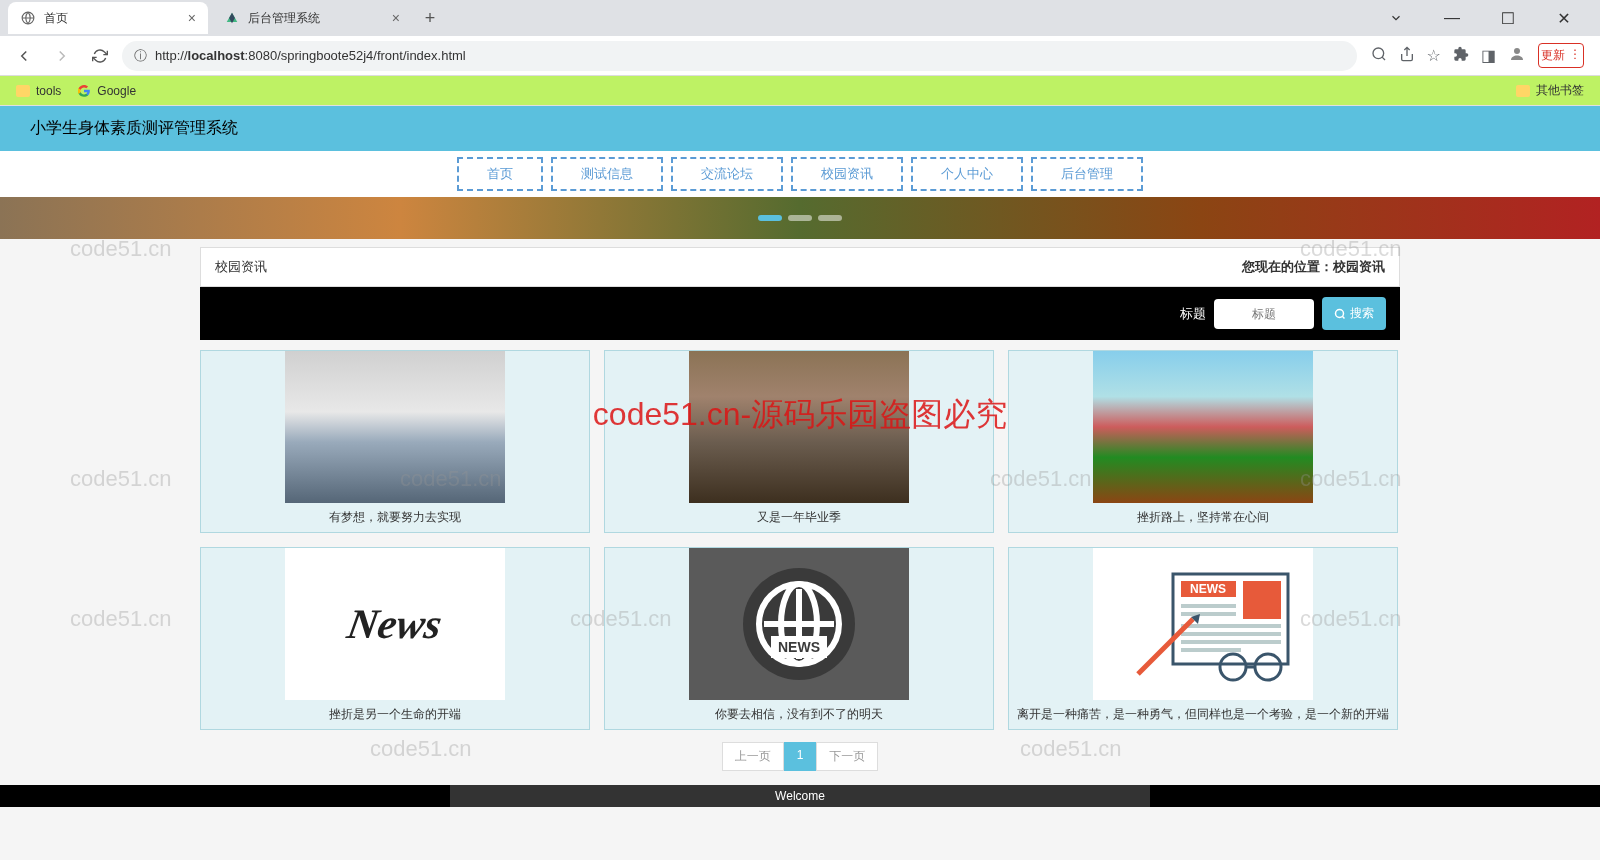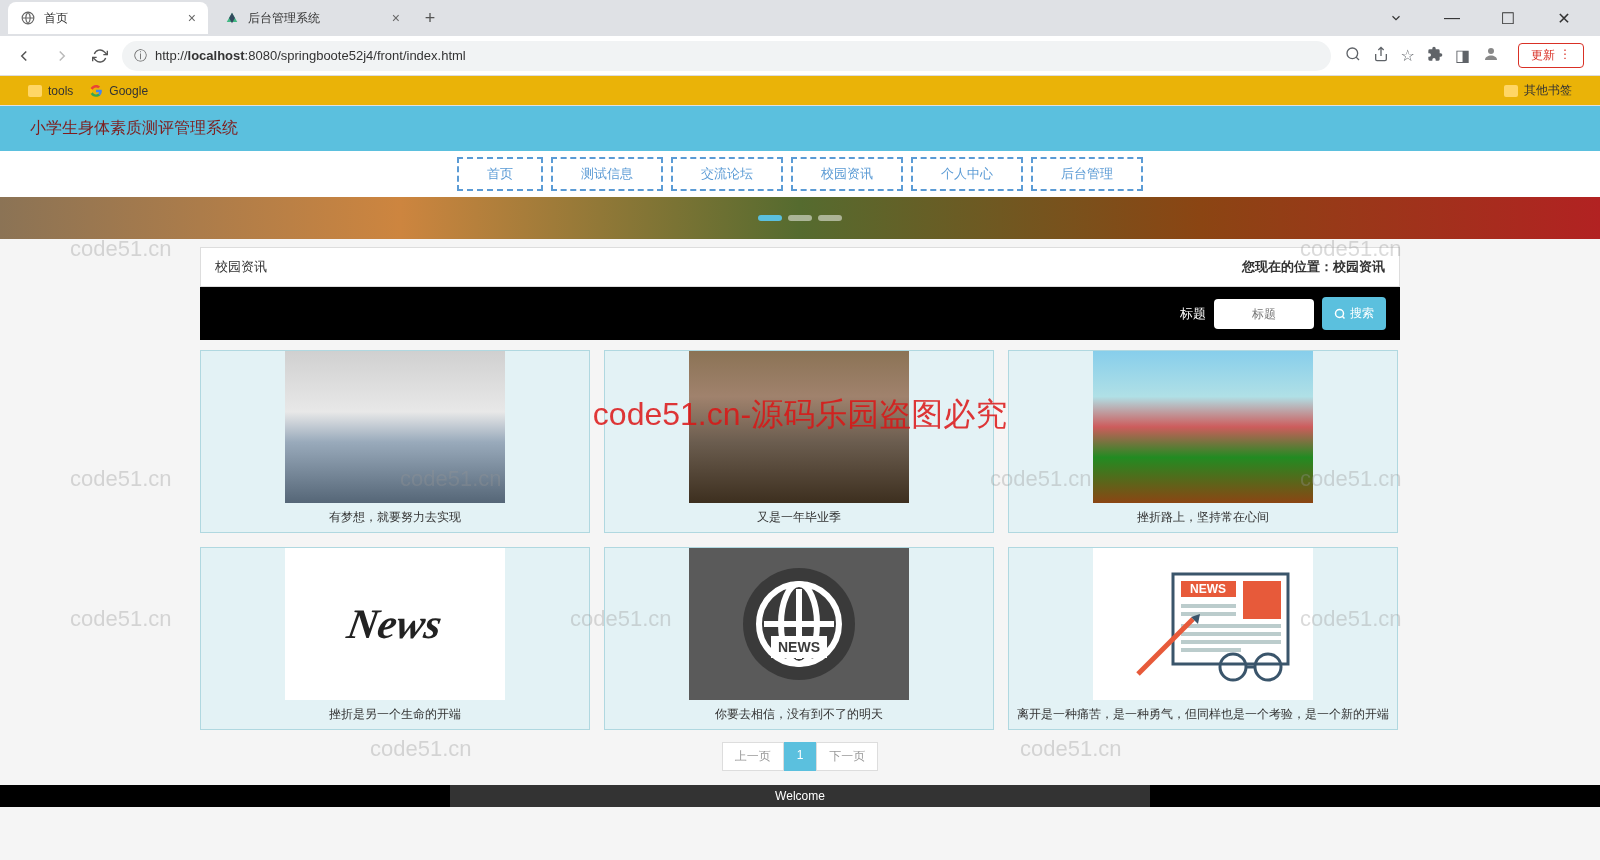--- a/index.html
+++ b/index.html
@@ -15,35 +15,35 @@
 .new-tab { width: 28px; height: 28px; display: flex; align-items: center; justify-content: center; font-size: 18px; color: #555; cursor: pointer; }
 .window-controls { margin-left: auto; display: flex; gap: 16px; padding-right: 8px; }
 .win-ctrl { width: 40px; height: 30px; display: flex; align-items: center; justify-content: center; color: #333; cursor: pointer; }
 
 .addr-bar { display: flex; align-items: center; height: 40px; padding: 0 8px; background: #fff; gap: 6px; border-bottom: 1px solid #ddd; }
 .nav-btn { width: 32px; height: 32px; display: flex; align-items: center; justify-content: center; color: #555; cursor: pointer; border-radius: 50%; }
 .url-bar { flex: 1; display: flex; align-items: center; background: #f1f3f4; border-radius: 16px; padding: 0 12px; height: 30px; font-size: 13px; color: #333; }
 .url-info-icon { margin-right: 8px; color: #666; }
 .addr-actions { display: flex; gap: 12px; align-items: center; padding: 0 8px; }
 .addr-icon { color: #5f6368; cursor: pointer; }
-.update-btn { border: 1px solid #d93025; border-radius: 4px; padding: 3px 12px; color: #d93025; font-size: 12px; display: flex; align-items: flex-start; gap: 4px; margin-left: 6px; }
-
-.bookmark-bar { display: flex; align-items: center; height: 30px; padding: 0 28px; background: #eab308; border-bottom: 1px solid #e0e0e0; gap: 16px; font-size: 12px; }
+.update-btn { border: 1px solid #d93025; border-radius: 4px; padding: 3px 2px; color: #d93025; font-size: 12px; display: flex; align-items: flex-start; gap: 4px; }
+
+.bookmark-bar { display: flex; align-items: center; height: 30px; padding: 0 16px; background: #bef264; border-bottom: 1px solid #e0e0e0; gap: 16px; font-size: 12px; }
 .bookmark-item { display: flex; align-items: center; gap: 6px; color: #333; cursor: pointer; }
 .bookmark-folder { width: 14px; height: 12px; background: #ffd666; border-radius: 2px; }
 .google-icon { width: 14px; height: 14px; }
 .other-bookmarks { margin-left: auto; }
 
 
 .page { height: calc(860px - 106px); overflow: hidden; position: relative; }
 .watermark-layer { position: absolute; inset: 0; pointer-events: none; z-index: 100; }
 .wm { position: absolute; color: rgba(150,150,150,0.35); font-size: 22px; font-family: Arial; }
 .wm-big { position: absolute; color: rgba(220,20,20,0.85); font-size: 32px; font-weight: 500; left: 50%; top: 38%; transform: translateX(-50%); white-space: nowrap; }
 
-.site-header { background: #5bc0de; color: #7f1d1d; padding: 12px 30px; font-size: 16px; font-weight: 500; }
+.site-header { background: #5bc0de; color: #000000; padding: 12px 30px; font-size: 16px; font-weight: 500; }
 .nav-row { background: #fff; display: flex; justify-content: center; padding: 6px 0; }
 .nav-item { border: 2px dashed #5b9bd5; color: #5b9bd5; padding: 6px 28px; margin: 0 4px; font-size: 13px; cursor: pointer; }
 .banner { height: 42px; background: linear-gradient(90deg,#8b7355,#cd853f,#556b2f,#8b4513,#b22222); position: relative; }
 .carousel-dots { position: absolute; left: 50%; top: 50%; transform: translate(-50%,-50%); display: flex; gap: 6px; }
 .dot { width: 24px; height: 6px; background: rgba(255,255,255,0.5); border-radius: 3px; }
 .dot.active { background: #5bc0de; }
 
 .content-wrap { width: 1200px; margin: 8px auto 0; }
 .breadcrumb { background: #fff; border: 1px solid #ddd; padding: 10px 14px; display: flex; font-size: 13px; color: #333; }
 .bc-right { margin-left: auto; font-weight: bold; }

